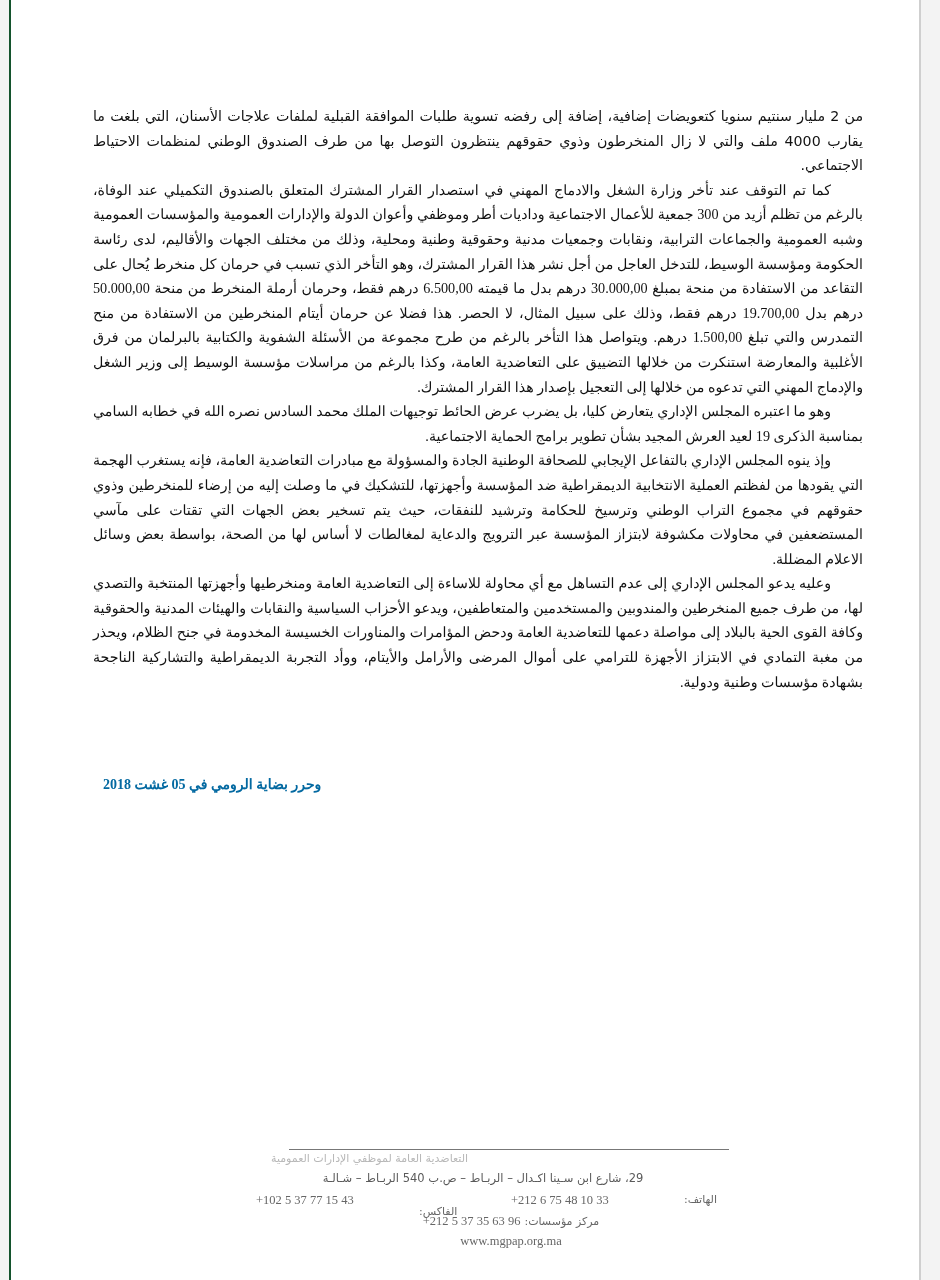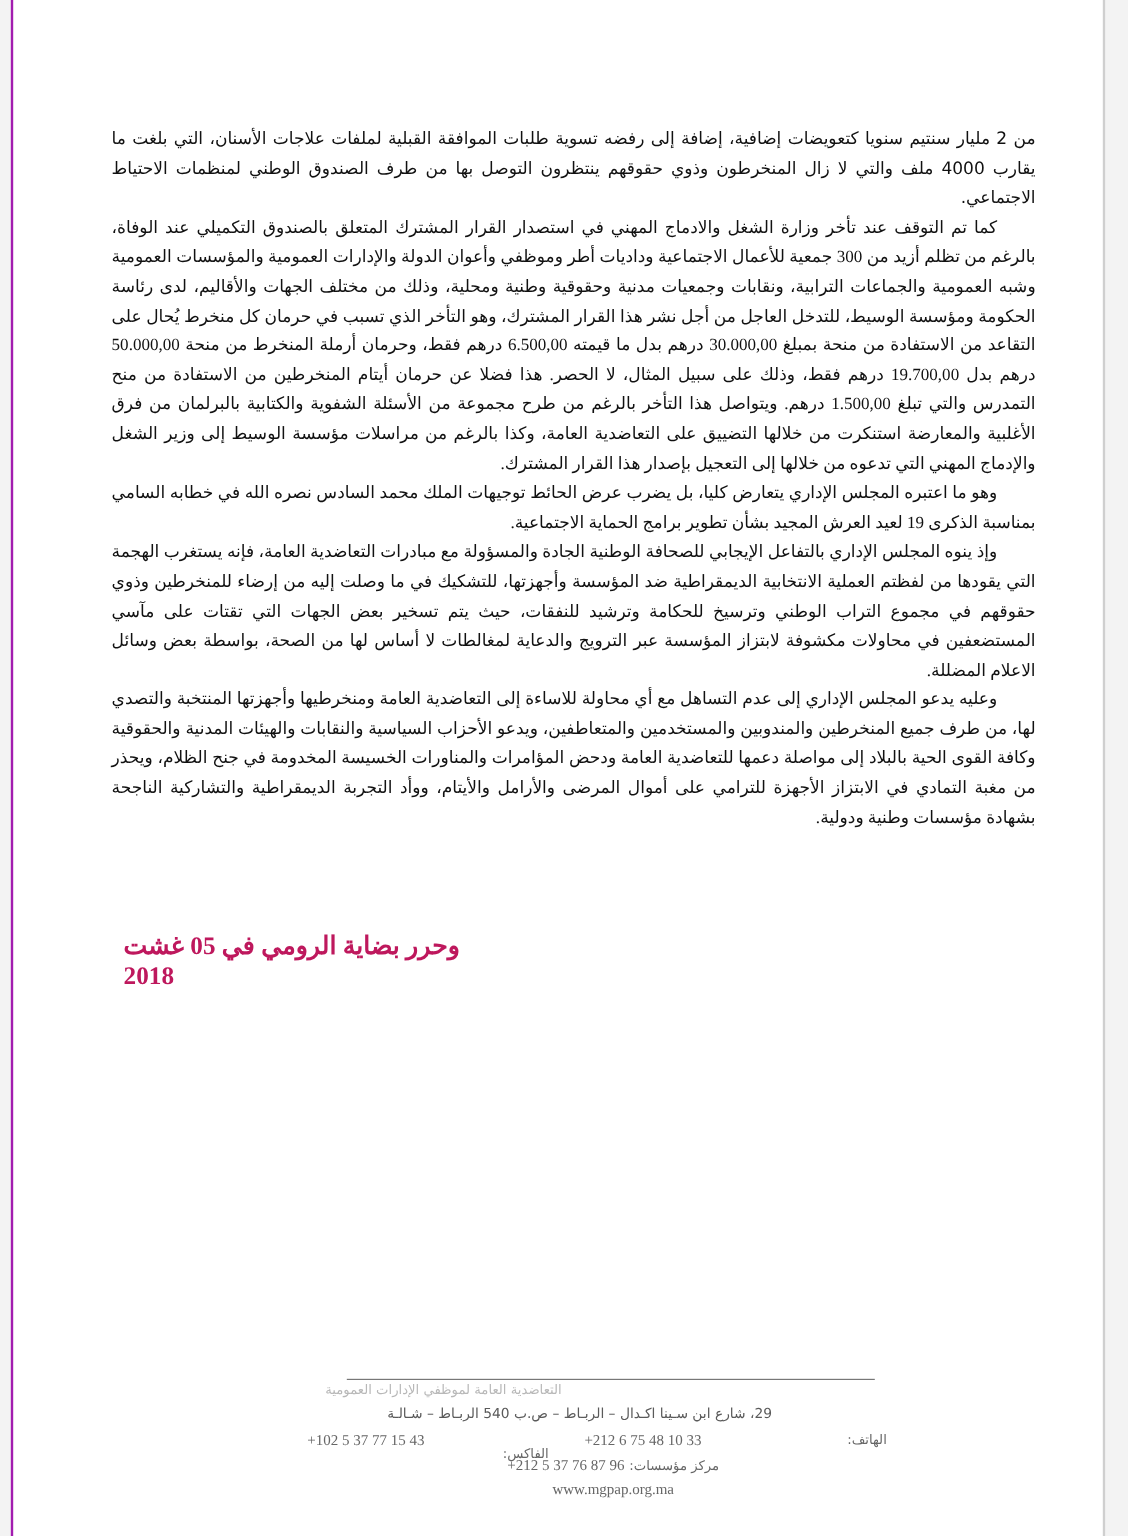--- a/index.html
+++ b/index.html
@@ -10,21 +10,21 @@
       background: #f3f3f3;
       overflow: hidden;
     }
     .page {
       position: absolute;
       left: 9px;
       top: 0;
       width: 912px;
       height: 1280px;
       background: #ffffff;
-      border-left: 2px solid #a21caf;
+      border-left: 2px solid #14532d;
       border-right: 2px solid #cfcfcf;
       box-sizing: border-box;
     }
     .body-text {
       position: absolute;
       left: 82px;
       top: 104px;
       width: 770px;
       direction: rtl;
       text-align: justify;
@@ -44,22 +44,22 @@
     }
     .signature {
       position: absolute;
       left: 92px;
       top: 776px;
       width: 300px;
       direction: rtl;
       text-align: left;
       font-family: "Liberation Serif", serif;
       font-weight: bold;
-      font-size: 21px;
-      color: #be185d;
+      font-size: 14px;
+      color: #0369a1;
     }
     .footer-rule {
       position: absolute;
       left: 278px;
       top: 1149px;
       width: 440px;
       height: 0;
       border-top: 1px solid #777777;
     }
     .footer {
@@ -92,22 +92,22 @@
       position: relative;
       height: 22px;
       font-size: 12.5px;
       line-height: 22px;
     }
     .footer .phones span {
       position: absolute;
       top: 0;
       white-space: nowrap;
     }
-    .ph-label { right: 2px; direction: rtl; font-size: 11px; }
-    .ph-val { left: 246px; font-family: "Liberation Serif", serif; }
+    .ph-label { right: 24px; direction: rtl; font-size: 11px; }
+    .ph-val { left: 270px; font-family: "Liberation Serif", serif; }
     .fax-label { left: 178px; direction: rtl; font-size: 11px; margin-top: 12px; }
     .fax-val { left: 15px; font-family: "Liberation Serif", serif; }
     .footer .callcenter {
       text-align: center;
       height: 20px;
       line-height: 20px;
       font-size: 12.5px;
       margin-left: 40px;
     }
     .footer .callcenter .cc-label { direction: rtl; font-size: 11px; unicode-bidi: isolate; }
@@ -141,19 +141,19 @@
   <div class="footer">
     <div class="org">التعاضدية العامة لموظفي الإدارات العمومية</div>
     <div class="address">29، شارع ابن سـينا اكـدال – الربـاط – ص.ب 540 الربـاط – شـالـة</div>
     <div class="phones">
       <span class="ph-label">الهاتف:</span>
       <span class="ph-val">+212 6 75 48 10 33</span>
       <span class="fax-label">الفاكس:</span>
       <span class="fax-val">+102 5 37 77 15 43</span>
     </div>
     <div class="callcenter">
-      <span class="cc-val">+212 5 37 76 87 96</span>
+      <span class="cc-val">+212 5 37 35 63 96</span>
       <span class="cc-label">مركز مؤسسات:</span>
     </div>
     <div class="website">www.mgpap.org.ma</div>
   </div>
 
 </div>
 
 </body></html>

